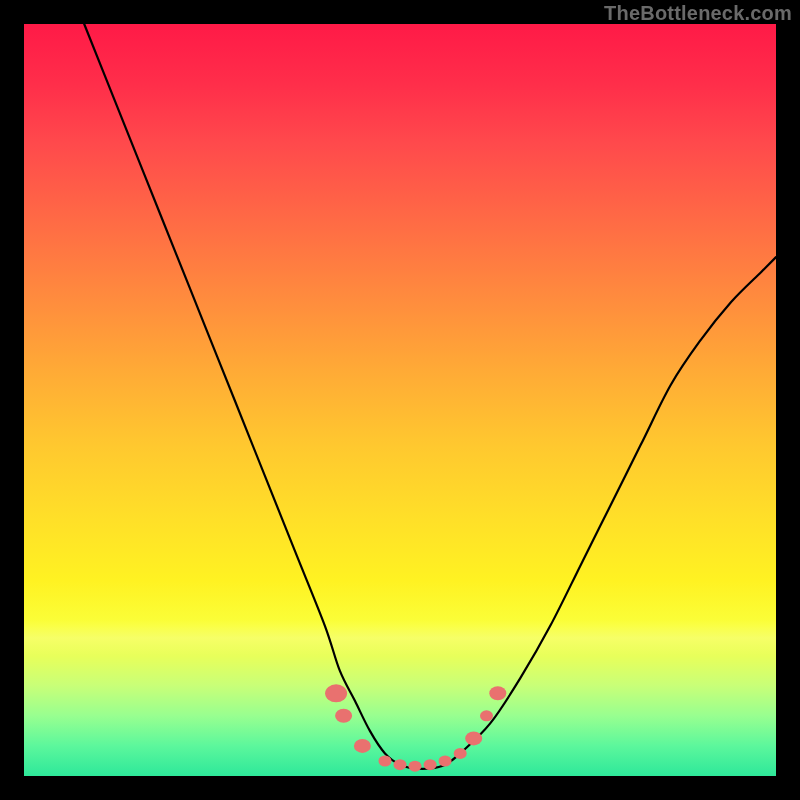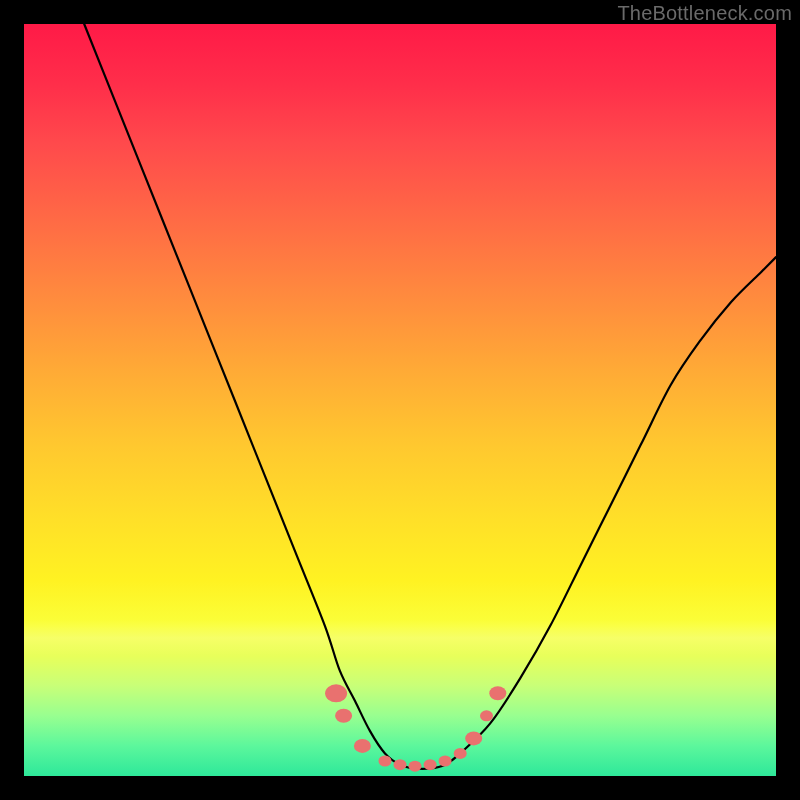--- a/index.html
+++ b/index.html
@@ -41,21 +41,21 @@
       #98ff90 92%,
       #5cf79c 96%,
       #2ee89a 100%);
   }
   .watermark {
     position: absolute;
     top: 2px;
     right: 8px;
     color: #6a6a6a;
     font-size: 20px;
-    font-weight: 400;
+    font-weight: 700;
     letter-spacing: 0.2px;
     user-select: none;
   }
   svg.curve {
     position: absolute;
     top: 0;
     left: 0;
     width: 752px;
     height: 752px;
     overflow: visible;

